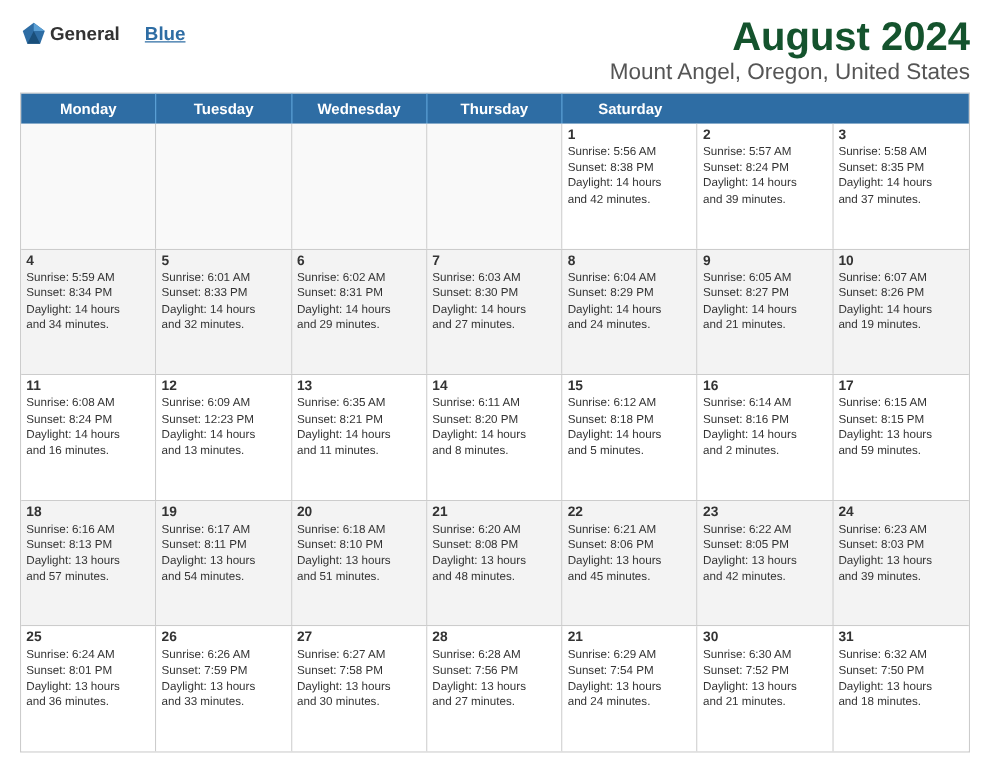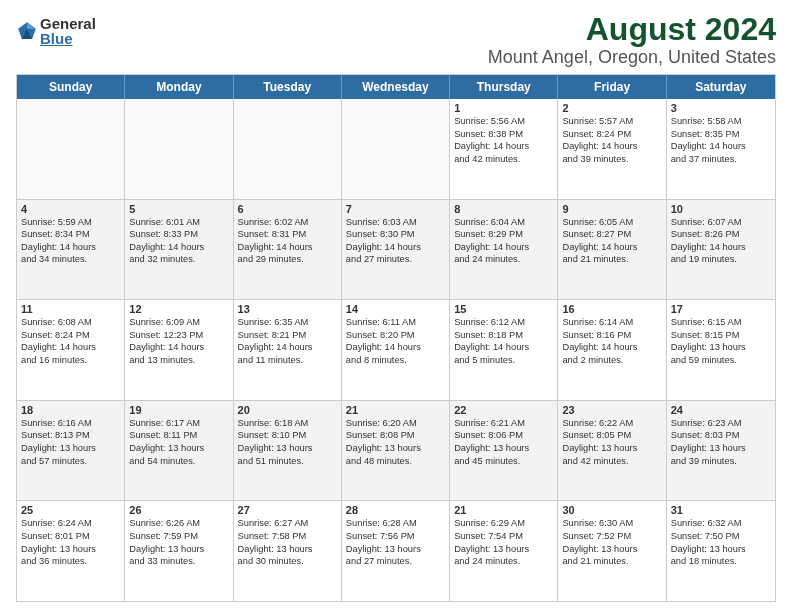--- a/index.html
+++ b/index.html
@@ -23,22 +23,23 @@
       align-items: flex-start;
       margin-bottom: 6px;
     }
     .logo {
       display: flex;
       align-items: center;
       margin-top: 4px;
     }
     .logo-text {
       display: flex;
-      flex-direction: column;
+      flex-direction: row;
       line-height: 1;
+      gap: 20px;
     }
     .logo-general {
       font-size: 15px;
       font-weight: bold;
       color: #333;
     }
     .logo-blue {
       font-size: 15px;
       font-weight: bold;
       color: #2e6da4;
@@ -135,26 +136,24 @@
       </div>
     </div>
     <div class="title-block">
       <div class="main-title">August 2024</div>
       <div class="subtitle">Mount Angel, Oregon, United States</div>
     </div>
   </div>
 
   <div class="calendar">
     <div class="cal-header">
-    <div class="cal-header-cell">Sunday</div>
         <div class="cal-header-cell">Monday</div>
         <div class="cal-header-cell">Tuesday</div>
         <div class="cal-header-cell">Wednesday</div>
         <div class="cal-header-cell">Thursday</div>
-        <div class="cal-header-cell">Friday</div>
         <div class="cal-header-cell">Saturday</div>
       </div>
     <div class="cal-body">
     <div class="cal-week">
           <div class="cal-cell empty"></div>
           <div class="cal-cell empty"></div>
           <div class="cal-cell empty"></div>
           <div class="cal-cell empty"></div>
           <div class="cal-cell">
             <span class="day-num">1</span>

